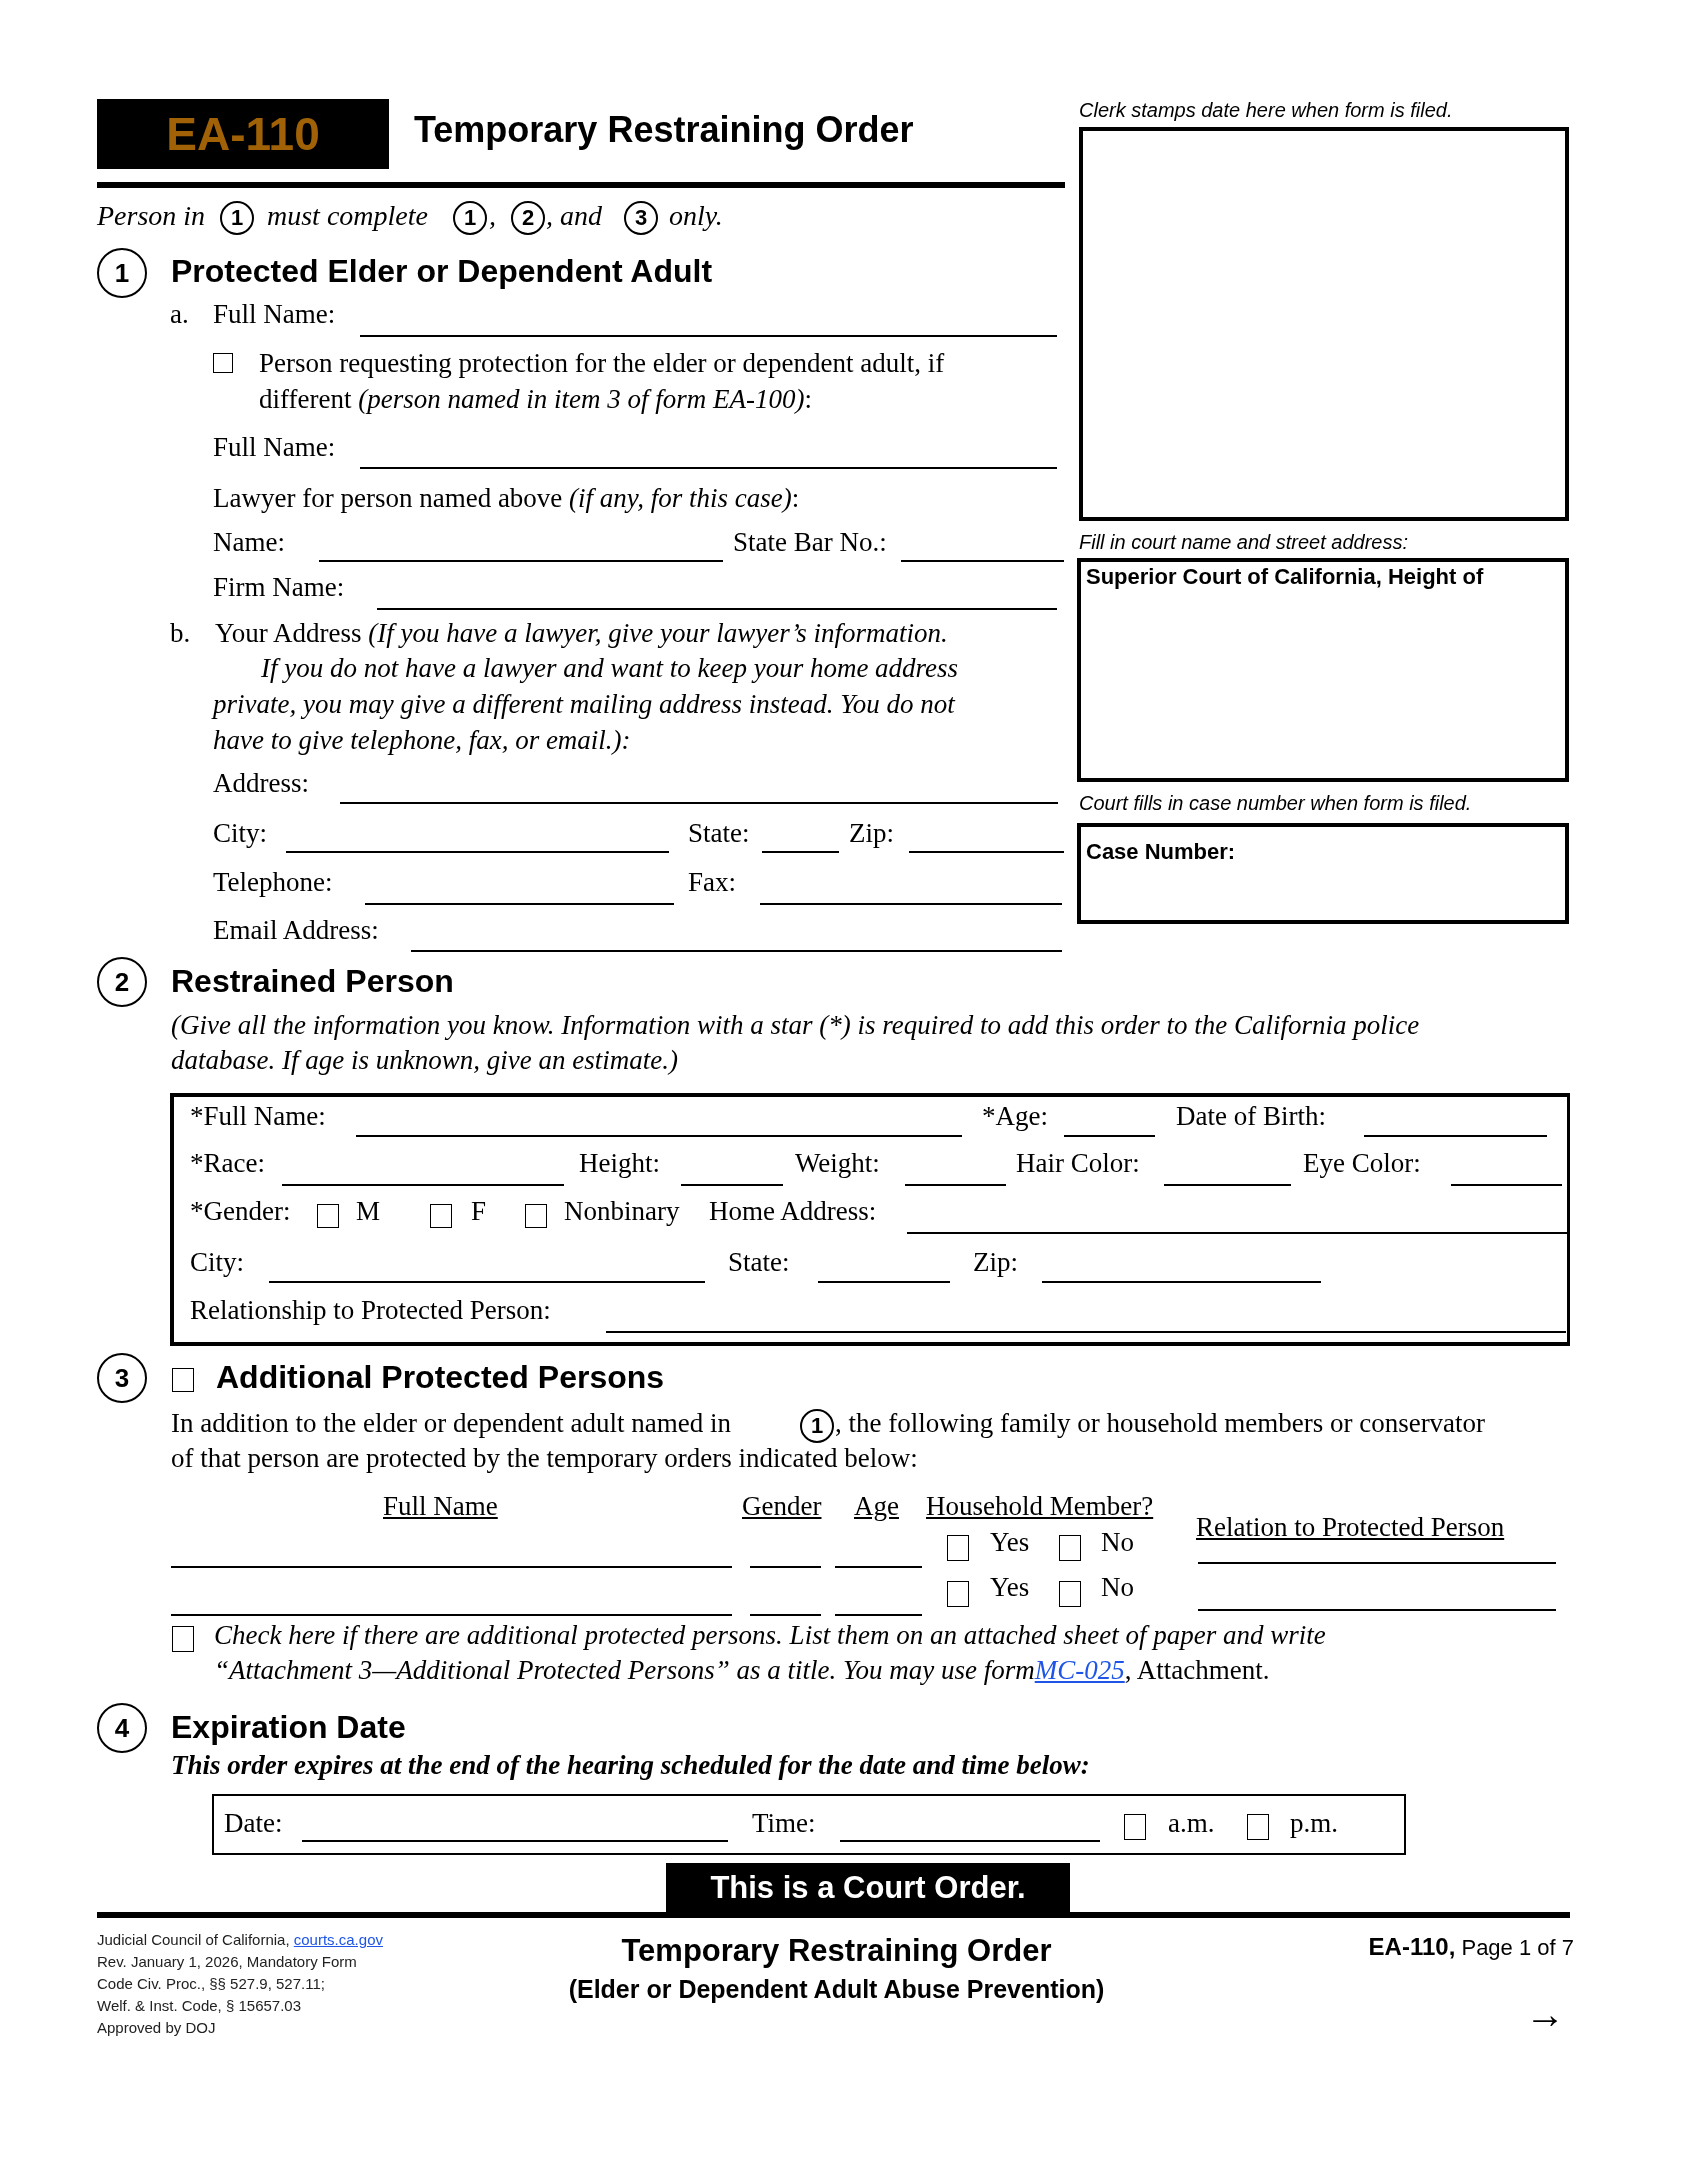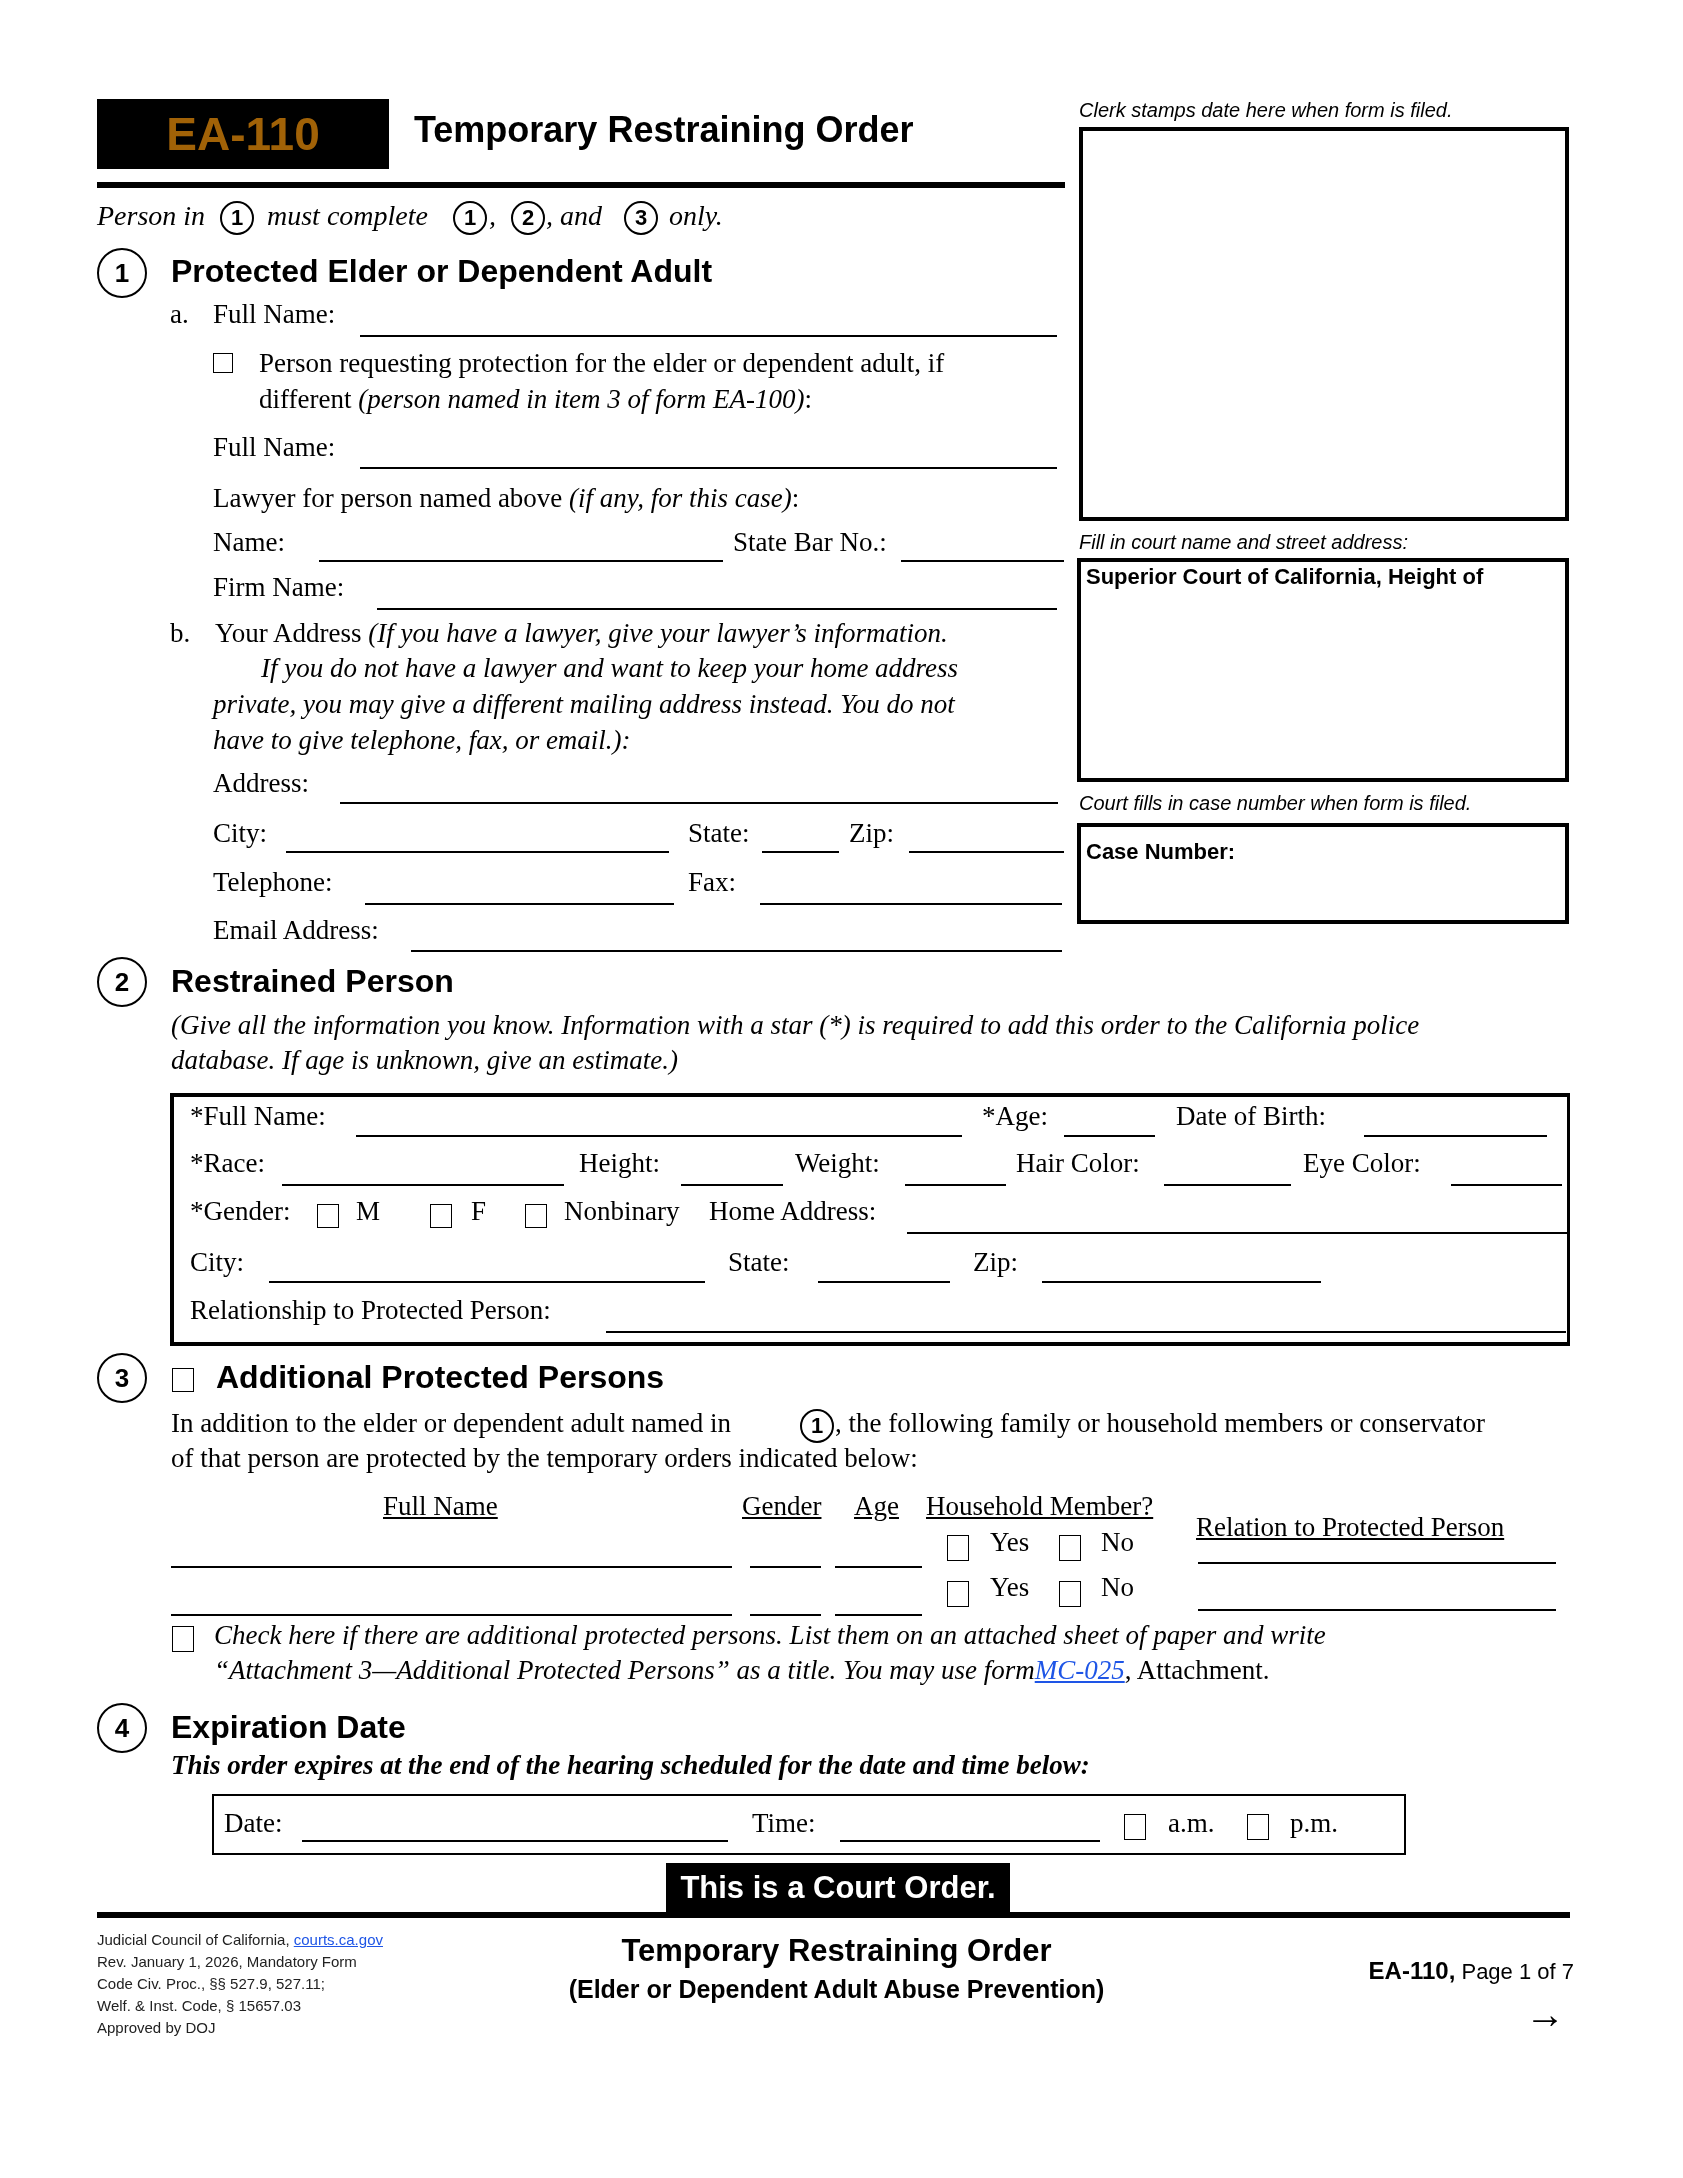--- a/index.html
+++ b/index.html
@@ -217,34 +217,34 @@
 <div class="abs" style="left:212px;top:1794px;width:1194px;height:61px;border:2px solid #000;box-sizing:border-box;"></div>
 <div class="abs t26" style="left:224px;top:1808px;">Date:</div>
 <div class="line" style="left:302px;top:1840px;width:426px;"></div>
 <div class="abs t26" style="left:752px;top:1808px;">Time:</div>
 <div class="line" style="left:840px;top:1840px;width:260px;"></div>
 <div class="cb" style="left:1124px;top:1814px;width:22px;height:26px;"></div>
 <div class="abs t26" style="left:1168px;top:1808px;">a.m.</div>
 <div class="cb" style="left:1247px;top:1814px;width:22px;height:26px;"></div>
 <div class="abs t26" style="left:1290px;top:1808px;">p.m.</div>
 
-<div class="abs sans b" style="left:666px;top:1863px;width:344px;height:50px;background:#000;color:#fff;font-size:31px;display:flex;align-items:center;justify-content:center;">This is a Court Order.</div>
+<div class="abs sans b" style="left:666px;top:1863px;width:404px;height:50px;background:#000;color:#fff;font-size:31px;display:flex;align-items:center;justify-content:center;">This is a Court Order.</div>
 
 <div class="abs" style="left:97px;top:1912px;width:1473px;height:6px;background:#000;"></div>
 
 <div class="abs sans" style="left:97px;top:1929px;font-size:15px;line-height:22px;color:#222;">
   <div><span>Judicial Council of California,</span> <a class="link">courts.ca.gov</a></div>
   <div>Rev. January 1, 2026, Mandatory Form</div>
   <div>Code Civ. Proc., §§ 527.9, 527.11;</div>
   <div>Welf. &amp; Inst. Code, § 15657.03</div>
   <div>Approved by DOJ</div>
 </div>
 
 <div class="abs sans b" style="left:396px;top:1931px;width:881px;text-align:center;">
   <div style="font-size:31px;line-height:40px;">Temporary Restraining Order</div>
   <div style="font-size:25px;line-height:36px;">(Elder or Dependent Adult Abuse Prevention)</div>
 </div>
 
-<div class="abs sans" style="left:1287px;top:1933px;width:287px;text-align:right;font-size:22px;margin-top:24px;">
+<div class="abs sans" style="left:1287px;top:1933px;width:287px;text-align:right;font-size:22px;">
   <span class="b" style="font-size:24px;">EA-110,</span> <span>Page 1 of 7</span>
 </div>
 <div class="abs sans b" style="left:1525px;top:1994px;font-size:40px;line-height:40px;">→</div>
 
 
 </body></html>

